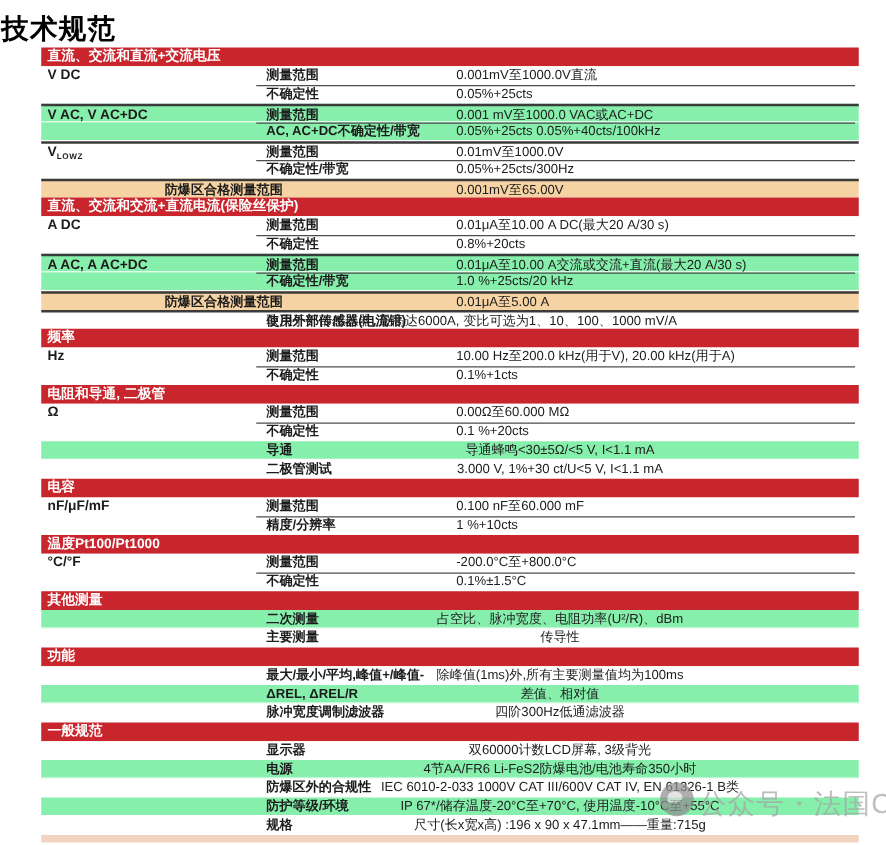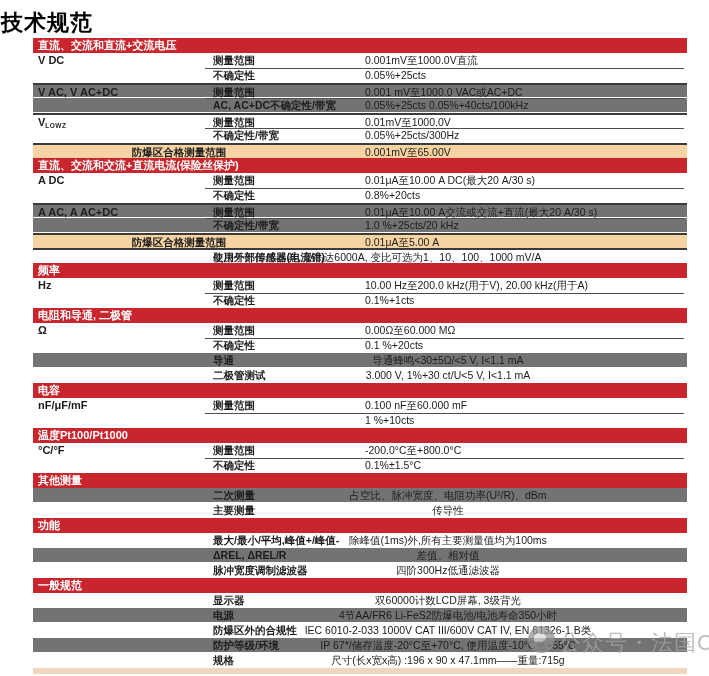--- a/index.html
+++ b/index.html
@@ -7,21 +7,21 @@
     font-family:"Liberation Sans","DejaVu Sans",sans-serif; color:#1c1c1c; }
   body { position:relative; }
 
   .page-title { position:absolute; left:1px; top:8px; font-size:22px; font-weight:bold;
     color:#000000; letter-spacing:1px; }
 
   .spec-table { position:absolute; left:33px; top:38px; width:654px; }
 
   .row { position:relative; width:100%; height:15px; }
   .row.bg-white { background:#ffffff; }
-  .row.bg-pink  { background:#737373; border-bottom:1px solid #ffffff; }
+  .row.bg-pink  { background:#86efac; border-bottom:1px solid #ffffff; }
   .row.bg-orange{ background:#f6d3a2; }
 
   .row.section { background:#c8252d; }
   .row.section .sec-text { position:absolute; left:5px; top:0; line-height:15px;
     color:#ffffff; font-weight:bold; font-size:11px; white-space:nowrap;text-align:right; }
 
   .row.line-full { border-top:2px solid #3b3b3b; }
   .row.line-part::before { content:""; position:absolute; left:172px; right:3px; top:0;
     border-top:1px solid #4d4d4d; }
 
@@ -150,20 +150,21 @@
     </div>
     <div class="row section">
       <div class="sec-text">电容</div>
     </div>
     <div class="row spec bg-white">
       <div class="cell c-param">nF/μF/mF</div>
       <div class="cell c-label">测量范围</div>
       <div class="cell c-value">0.100 nF至60.000 mF</div>
     </div>
     <div class="row spec bg-white line-part">
+      <div class="cell c-label">精度/分辨率</div>
       <div class="cell c-value">1 %+10cts</div>
     </div>
     <div class="row section">
       <div class="sec-text">温度Pt100/Pt1000</div>
     </div>
     <div class="row spec bg-white">
       <div class="cell c-param">°C/°F</div>
       <div class="cell c-label">测量范围</div>
       <div class="cell c-value">-200.0°C至+800.0°C</div>
     </div>

